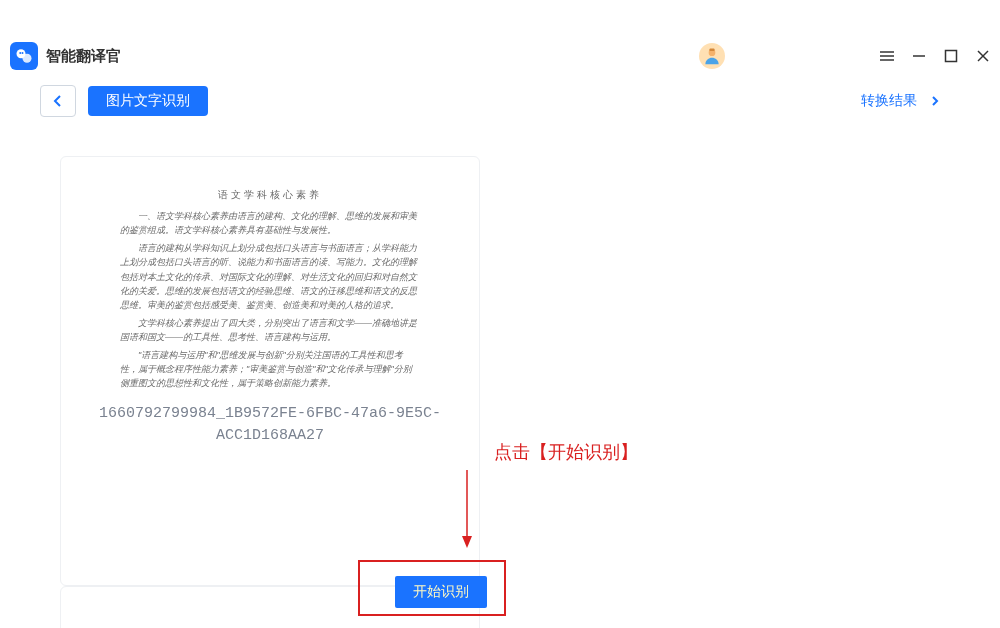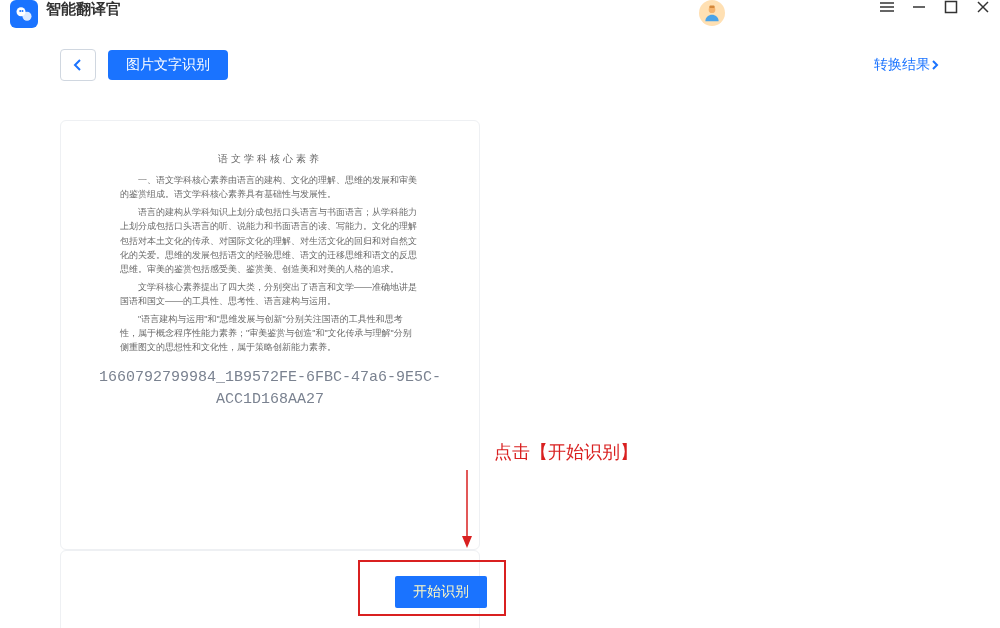--- a/index.html
+++ b/index.html
@@ -1,45 +1,45 @@
 <!DOCTYPE html>
 <html><head>
   <meta charset="utf-8">
   <style>
     * { margin: 0; padding: 0; box-sizing: border-box; }
     body { font-family: "Microsoft YaHei", Arial, sans-serif; background: #fff; width: 1000px; height: 628px; overflow: hidden; }
 
     
-    .title-bar { height: 40px; display: flex; align-items: flex-start; padding: 0 10px; }
+    .title-bar { height: 40px; display: flex; align-items: center; padding: 0 10px; margin-top: 36px; }
     .app-logo { width: 28px; height: 28px; background: #1a73ff; border-radius: 6px; display: flex; align-items: center; justify-content: center; margin-right: 8px; }
     .app-logo svg { width: 18px; height: 18px; }
     .app-title { font-size: 15px; font-weight: bold; color: #333; }
     .title-bar-spacer { flex: 1; }
     .user-avatar { width: 26px; height: 26px; border-radius: 50%; background: #ffe0b3; display: flex; align-items: center; justify-content: center; margin-right: 155px; overflow: hidden; }
     .user-avatar svg { width: 20px; height: 20px; }
     .win-controls { display: flex; gap: 18px; align-items: center; }
     .win-btn { width: 14px; height: 14px; display: flex; align-items: center; justify-content: center; cursor: pointer; }
     .win-btn svg { width: 14px; height: 14px; }
 
     
-    .toolbar { height: 50px; display: flex; align-items: center; padding: 0 60px; position: relative; }
+    .toolbar { height: 50px; display: flex; align-items: center; padding: 0 40px; position: relative; }
     .back-btn { width: 36px; height: 32px; border: 1px solid #d0d7e0; border-radius: 4px; display: flex; align-items: center; justify-content: center; cursor: pointer; margin-right: 12px; }
     .back-btn svg { width: 12px; height: 12px; stroke: #1a73ff; stroke-width: 2; fill: none; }
     .page-title-badge { background: #1a73ff; color: #fff; padding: 6px 18px; border-radius: 4px; font-size: 14px; }
-    .result-link { position: absolute; right: 60px; color: #1a73ff; font-size: 14px; cursor: pointer; display: flex; align-items: center; gap: 0; }
+    .result-link { position: absolute; right: 60px; color: #1a73ff; font-size: 14px; cursor: pointer; display: flex; align-items: center; gap: 13px; }
     .result-link svg { width: 10px; height: 10px; stroke: #1a73ff; stroke-width: 2; fill: none; }
 
     
     .content { display: flex; padding: 30px 60px 0 60px; flex-direction: column; }
     .panel-left { width: 420px; height: 430px; border: 1px solid #eef0f3; border-radius: 6px; padding: 30px 20px 20px 20px; position: relative; }
     .panel-right { width: 420px; height: 430px; border: 1px solid #eef0f3; border-radius: 6px; }
 
     .doc-preview { width: 300px; margin: 0 auto; font-size: 9px; color: #6a6a6a; line-height: 1.6; }
     .doc-preview h3 { text-align: center; font-size: 10px; color: #666; font-weight: normal; letter-spacing: 3px; margin-bottom: 6px; }
-    .doc-preview p { text-indent: 2em; margin-bottom: 3px; }
+    .doc-preview p { text-indent: 2em; margin-bottom: 3px; font-style: italic; }
 
     .filename { text-align: center; font-size: 15px; color: #7a8290; margin-top: 12px; line-height: 1.5; font-family: Liberation Mono, monospace; }
 
     
     .annotation-label { position: absolute; left: 450px; top: 440px; color: #d92020; font-size: 18px; font-family: SimSun, serif; margin-left: 44px; }
     .annotation-arrow { position: absolute; left: 459px; top: 470px; }
     .annotation-box { position: absolute; left: 358px; top: 560px; width: 148px; height: 56px; border: 2px solid #d92020; }
 
     .start-btn { position: absolute; left: 395px; top: 576px; background: #1a73ff; color: #fef9c3; border: none; padding: 7px 18px; font-size: 14px; cursor: pointer; border-radius: 2px; }
   </style>

